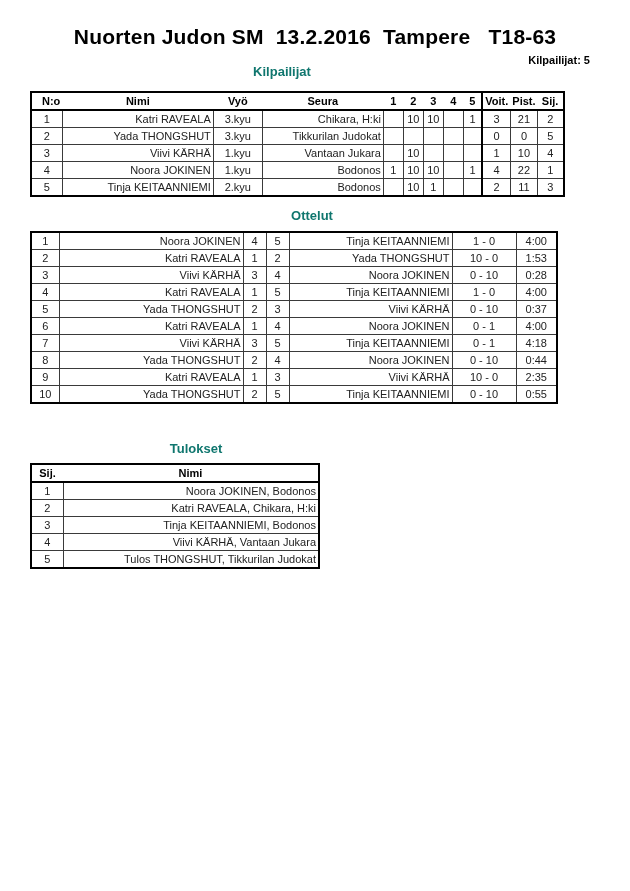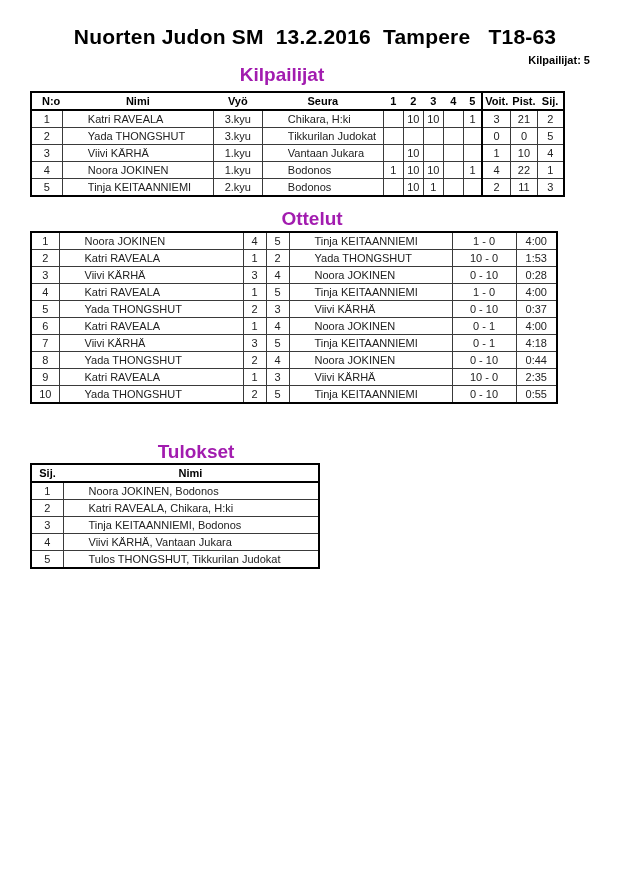--- a/index.html
+++ b/index.html
@@ -3,35 +3,35 @@
 <meta charset="utf-8">
 <style>
   html,body{margin:0;padding:0;}
   body{width:630px;height:891px;background:#ffffff;position:relative;
        font-family:"Liberation Sans",sans-serif;color:#1a1a1a;overflow:hidden;}
 
   .title{position:absolute;top:25px;left:0;width:630px;text-align:center;
          font-size:21px;font-weight:bold;color:#000;white-space:pre;letter-spacing:0.2px;}
   .count{position:absolute;top:54px;right:40px;font-size:11px;font-weight:bold;color:#000;}
 
-  .sec{position:absolute;transform:translateX(-50%);font-size:19px;font-weight:bold;color:#a21caf;white-space:nowrap;padding-left:44px;}
+  .sec{position:absolute;transform:translateX(-50%);font-size:13px;font-weight:bold;color:#0f766e;white-space:nowrap;padding-left:44px;}
   #h-kilpailijat{left:260px;top:64px;}
   #h-ottelut{left:290px;top:208px;}
   #h-tulokset{left:174px;top:441px;}
 
   table{border-collapse:collapse;table-layout:fixed;position:absolute;
         background:#fff;border:2.5px solid #000;}
   #t1{left:30px;top:91px;}
   #t2{left:30px;top:231px;}
   #t3{left:30px;top:463px;}
 
   td,th{font-size:11px;height:16px;line-height:16px;padding:0 2px;
         white-space:nowrap;overflow:hidden;}
   td{border:1px solid #3a3a3a;color:#222;text-align:center;}
-  td.l{text-align:left;padding-left:25px;}
+  td.l{text-align:right;padding-left:25px;}
   th{border:0 solid #000;border-bottom:2.5px solid #000;font-weight:bold;
      color:#000;text-align:center;}
   th.hl{text-align:left;padding-left:10px;overflow:visible;}
   .bL{border-left:2.5px solid #000;}
 </style>
 </head>
 <body>
 
 <div class="title">Nuorten Judon SM  13.2.2016  Tampere   T18-63</div>
 <div class="count">Kilpailijat: 5</div>

